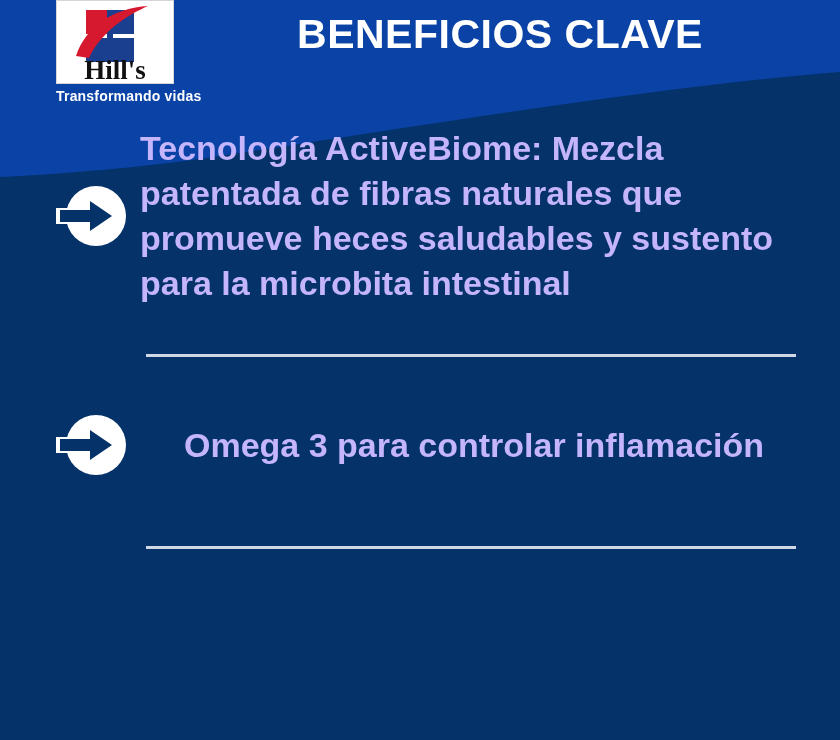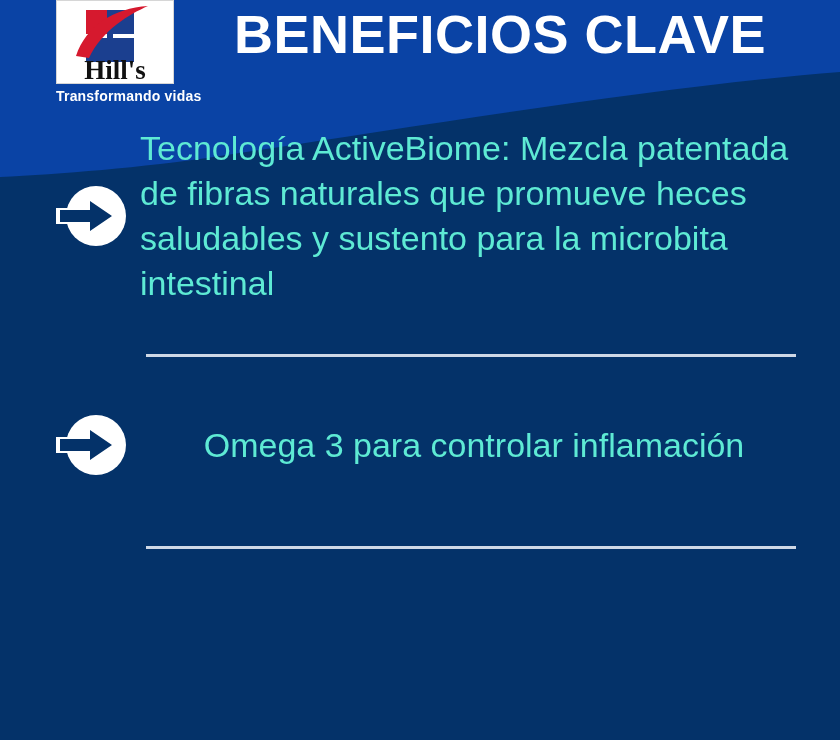--- a/index.html
+++ b/index.html
@@ -50,21 +50,21 @@
     font-weight:bold;
     letter-spacing:0.2px;
     font-family:"Liberation Sans","DejaVu Sans",sans-serif;
     white-space:nowrap;
   }
   #page-title{
     position:absolute;left:190px;top:8px;
     width:620px;
     text-align:center;
     color:#ffffff;
-    font-size:54px;
+    font-size:41px;
     font-weight:bold;
     letter-spacing:0.5px;
     font-family:"Liberation Sans","DejaVu Sans",sans-serif;
     z-index:6;
     line-height:52px;
   }
   
   #benefits{
     position:absolute;left:0;top:0;width:840px;height:740px;
     z-index:5;
@@ -78,24 +78,24 @@
   }
   .benefit-icon{
     flex:0 0 auto;
     width:84px;
     height:64px;
     margin-right:8px;
     display:block;
   }
   .benefit-text{
     flex:1 1 auto;
-    color:#5eead4;
+    color:#c4b5fd;
     font-size:34px;
     line-height:45px;
-    font-weight:normal;
+    font-weight:bold;
     font-family:"Liberation Sans","DejaVu Sans",sans-serif;
   }
   #row-0{top:126px;}
   #row-1{top:413px;text-align:center;}
   #row-2{top:597px;}
   .divider{
     position:absolute;
     left:146px;
     width:650px;
     height:3px;

